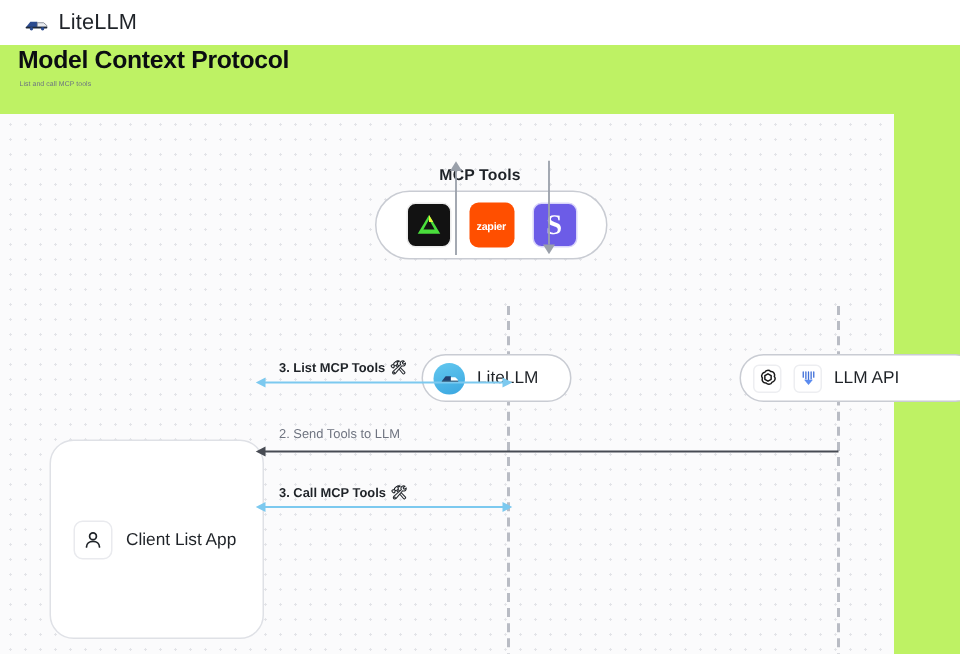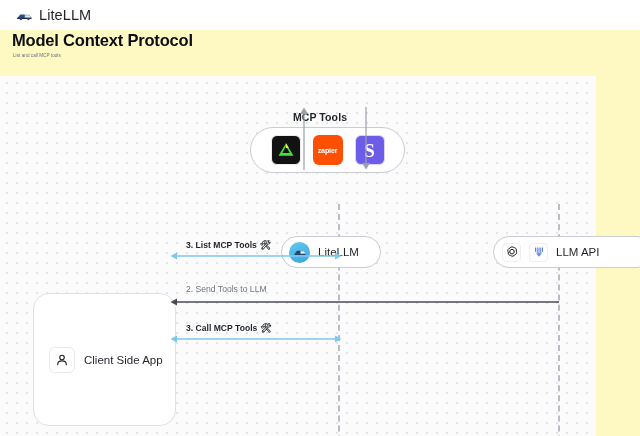--- a/index.html
+++ b/index.html
@@ -9,21 +9,21 @@
     height: 436px;
     overflow: hidden;
     background: #ffffff;
     font-family: "Liberation Sans", sans-serif;
   }
 
   #app {
     position: relative;
     width: 640px;
     height: 436px;
-    background: #fef9c3;
+    background: #bef264;
     overflow: hidden;
   }
 
   
   .header {
     position: absolute;
     left: 0; top: 0;
     width: 640px;
     height: 30px;
     background: #ffffff;
@@ -300,21 +300,21 @@
       <span class="node-label">LLM API</span>
     </div>
 
     <div class="client-card">
       <span class="person-badge">
         <svg width="16" height="16" viewBox="0 0 24 24" aria-hidden="true">
           <circle cx="12" cy="8.3" r="3.4" fill="none" stroke="#1f2328" stroke-width="1.7"></circle>
           <path d="M5.5 19c0-3.6 2.9-5.6 6.5-5.6s6.5 2 6.5 5.6" fill="none" stroke="#1f2328" stroke-width="1.7" stroke-linecap="round"></path>
         </svg>
       </span>
-      <span class="client-label">Client Side App</span>
+      <span class="client-label">Client List App</span>
     </div>
 
     <div class="msg-label" style="left:186px; top:164px;">
       <span>3. List MCP Tools</span>
       <span class="tool-emoji">🛠</span>
     </div>
     <div class="msg-arrow" style="left:170px; top:171px;">
       <svg width="172" height="10" viewBox="0 0 172 10" aria-hidden="true">
         <line x1="6" y1="5" x2="166" y2="5" stroke="#7cc9ef" stroke-width="1.4"></line>
         <path d="M0.5 5 L7 1.6 L7 8.4 Z" fill="#7cc9ef"></path>

